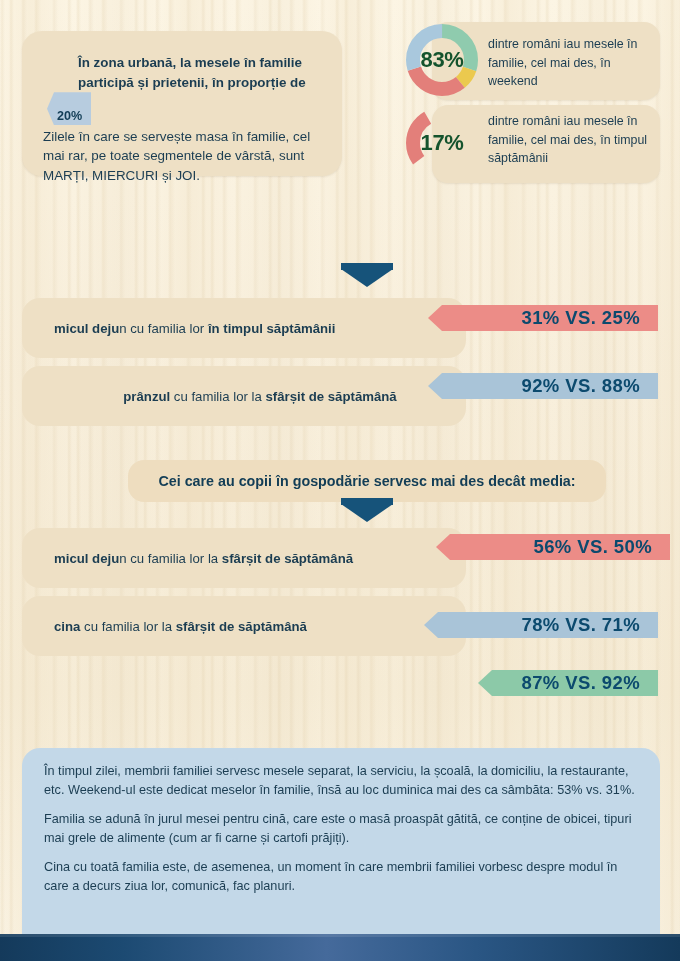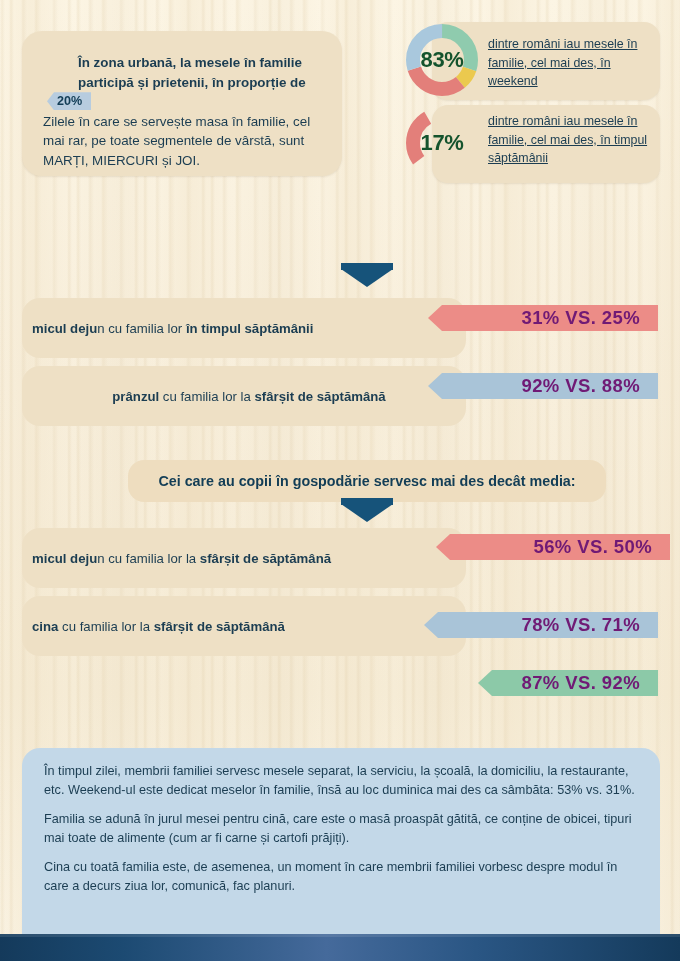--- a/index.html
+++ b/index.html
@@ -100,21 +100,21 @@
   }
   #intro-text .b { font-weight: bold; padding-left: 35px; }
 
   .badge-20 {
     display: inline-block;
     position: relative;
     background: #b7ccdf;
     color: #123d56;
     font-weight: bold;
     font-size: 12.6px;
-    padding: 1px 9px 1px 10px;
+    padding: 16px 9px 1px 10px;
     margin-left: 4px;
     vertical-align: 1px;
     line-height: 16px;
     clip-path: polygon(7px 0, 100% 0, 100% 100%, 7px 100%, 0 50%);
   }
 
   
   #donut-card-1 {
     left: 432px; top: 22px;
     width: 228px; height: 78px;
@@ -123,21 +123,20 @@
   #donut-card-2 {
     left: 432px; top: 105px;
     width: 228px; height: 78px;
     border-radius: 16px;
   }
   .donut-label {
     position: absolute;
     color: #1b3d52;
     font-size: 12.4px;
     line-height: 18.6px;
-    text-decoration: underline;
   }
   #donut-label-1 { left: 488px; top: 35px; width: 168px; }
   #donut-label-2 { left: 488px; top: 112px; width: 168px; }
 
   .donut-wrap { position: absolute; }
   #donut-1 { left: 400px; top: 18px; width: 84px; height: 84px; }
   #donut-2 { left: 400px; top: 101px; width: 84px; height: 84px; }
 
   .donut-value {
     position: absolute;
@@ -195,39 +194,39 @@
     position: absolute;
     left: 22px;
     background: #eee0c5;
     border-radius: 18px;
     height: 60px;
     width: 444px;
     display: flex;
     align-items: center;
   }
   .stat-label {
-    padding-left: 10px;
+    padding-left: 32px;
     color: #1b3d52;
     font-size: 13.2px;
     line-height: 17px;
   }
   .stat-label .b { font-weight: bold; }
 
   .ribbon {
     position: absolute;
     height: 26px;
     display: flex;
     align-items: center;
     justify-content: flex-end;
     padding-right: 18px;
     box-sizing: border-box;
     clip-path: polygon(14px 0, 100% 0, 100% 100%, 14px 100%, 0 50%);
   }
   .ribbon-text {
-    color: #701a75;
+    color: #0c4a6e;
     font-size: 18.5px;
     font-weight: bold;
     letter-spacing: 0.4px;
     white-space: nowrap;
   }
 
   
   #note-panel {
     position: absolute;
     left: 22px; top: 748px;
@@ -333,19 +332,19 @@
     <span class="ribbon-text">78% VS. 71%</span>
   </div>
 
   <div class="ribbon" style="left:478px; top:670px; width:180px; background:#8cc9a8;">
     <span class="ribbon-text">87% VS. 92%</span>
   </div>
 
   <div id="note-panel">
     <div id="note-inner">
       <p>În timpul zilei, membrii familiei servesc mesele separat, la serviciu, la școală, la domiciliu, la restaurante, etc. Weekend-ul este dedicat meselor în familie, însă au loc duminica mai des ca sâmbăta: 53% vs. 31%.</p>
-      <p>Familia se adună în jurul mesei pentru cină, care este o masă proaspăt gătită, ce conține de obicei, tipuri mai toate de alimente (cum ar fi carne și cartofi prăjiți).</p>
+      <p>Familia se adună în jurul mesei pentru cină, care este o masă proaspăt gătită, ce conține de obicei, tipuri mai grele de alimente (cum ar fi carne și cartofi prăjiți).</p>
       <p>Cina cu toată familia este, de asemenea, un moment în care membrii familiei vorbesc despre modul în care a decurs ziua lor, comunică, fac planuri.</p>
     </div>
   </div>
 
   <div class="bottom-bar"></div>
 </div>
 
 </body></html>

